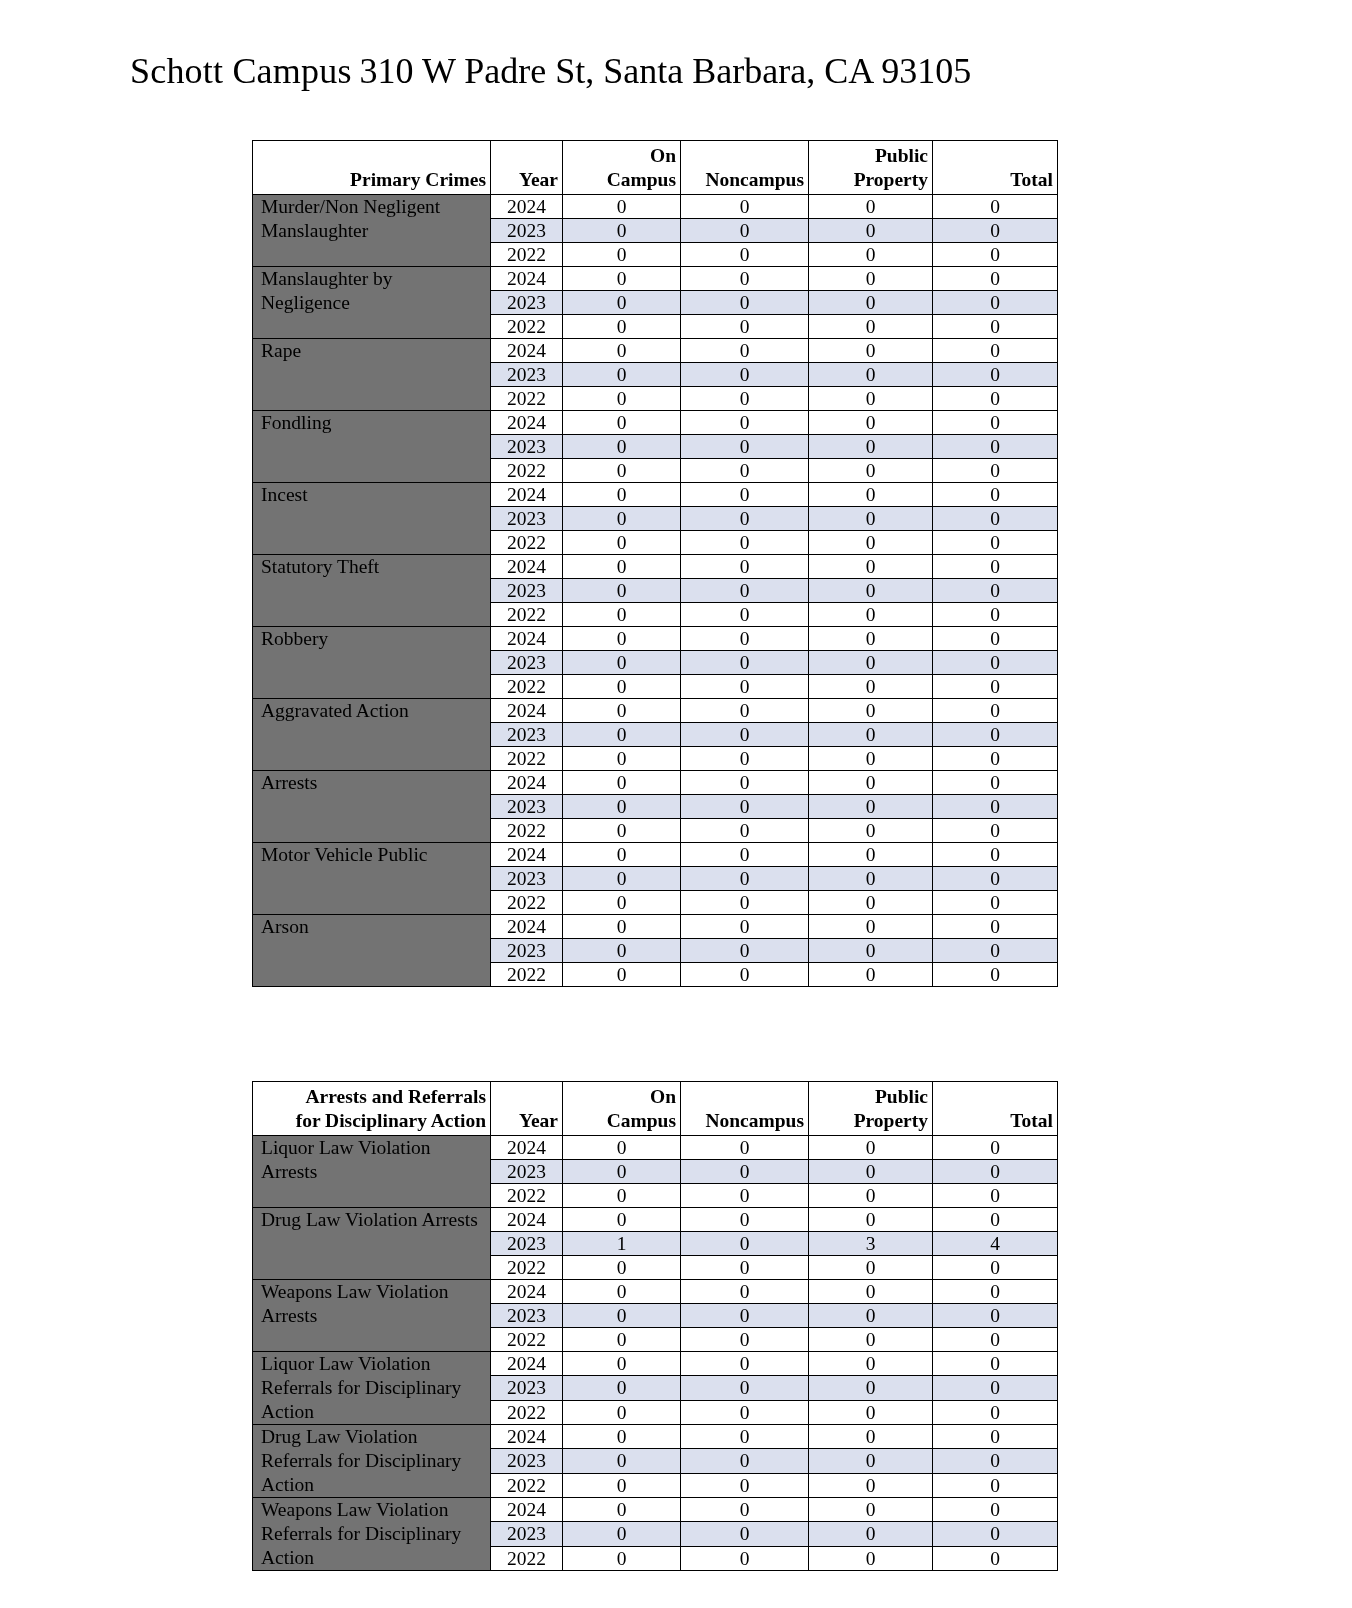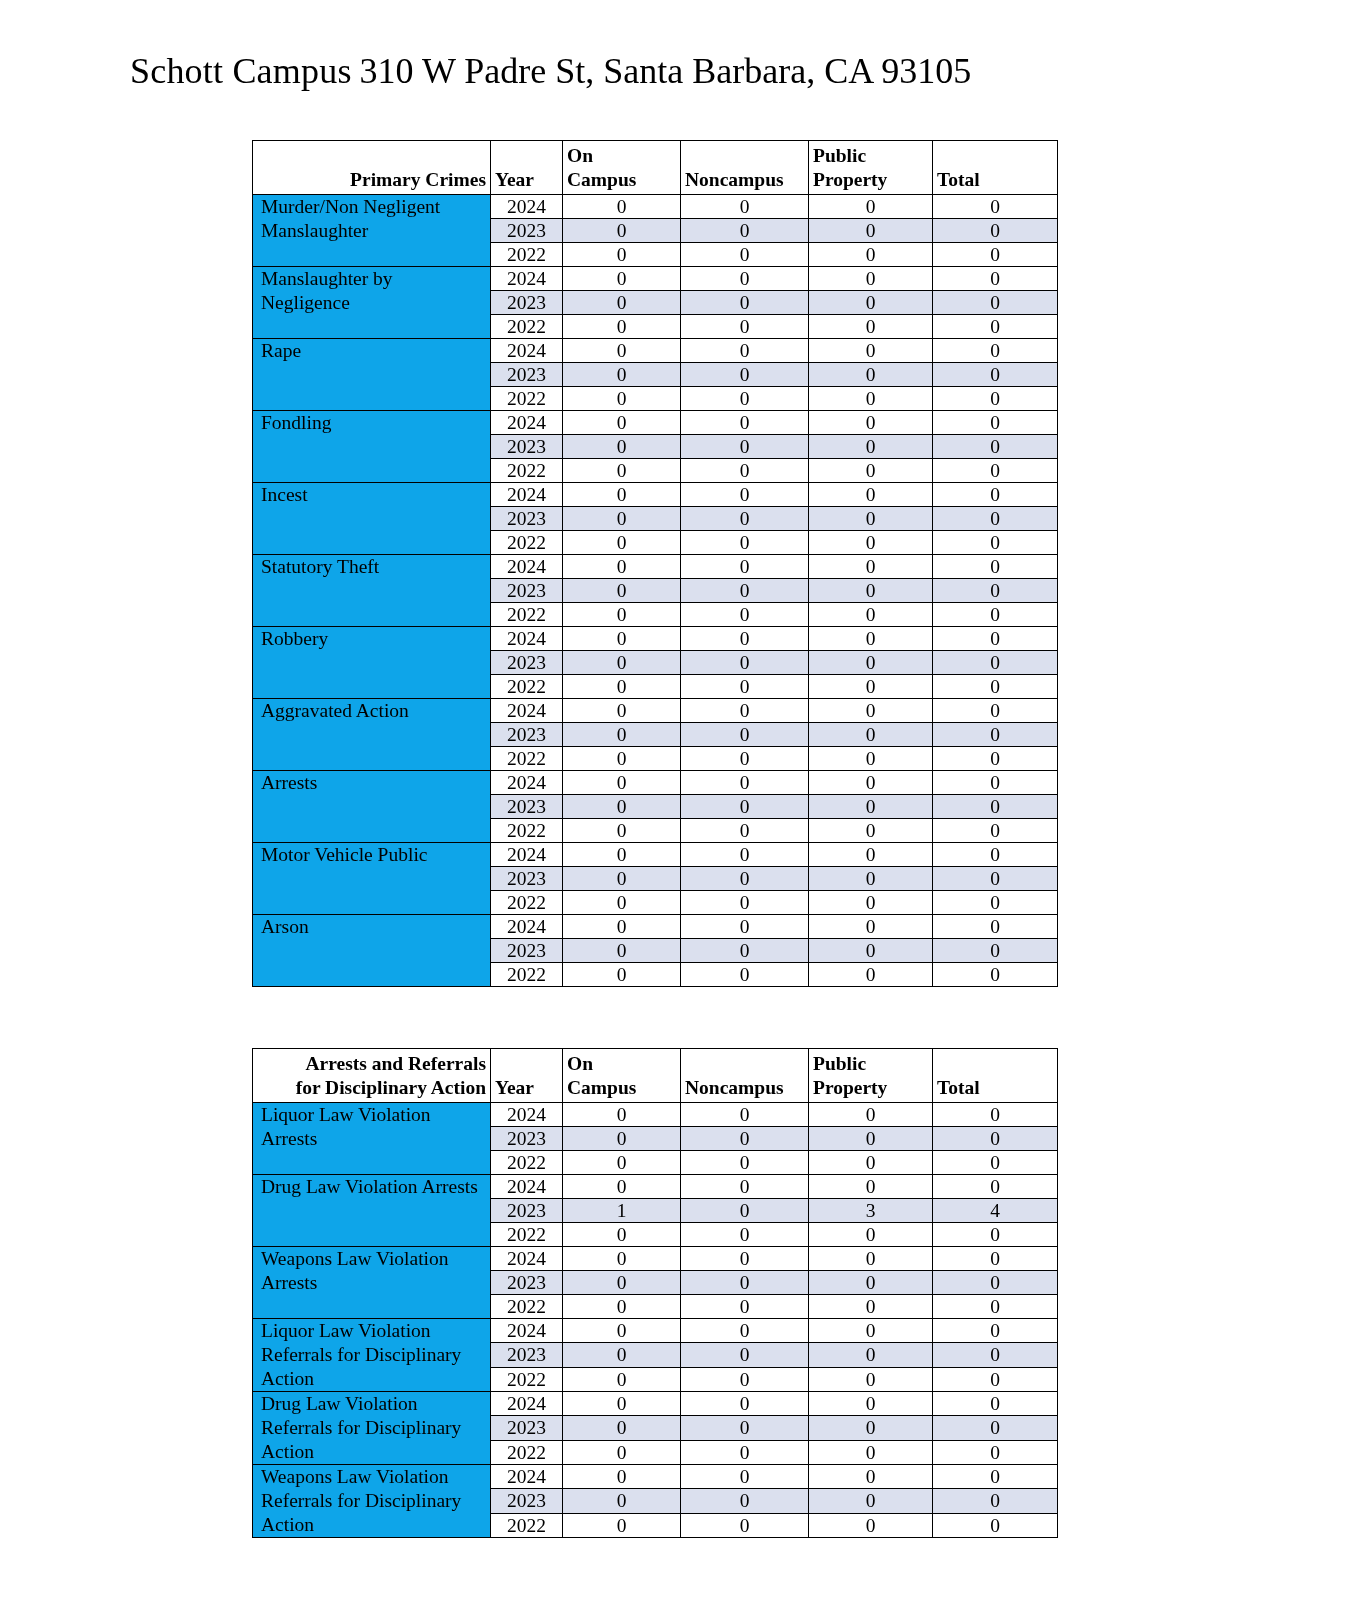--- a/index.html
+++ b/index.html
@@ -10,41 +10,41 @@
   }
   .title-row {
     position: absolute; left: 130px; top: 50px;
     white-space: nowrap;
   }
   .title-row .campus { font-size: 36px; letter-spacing: 0.2px; }
   .title-row .addr   { font-size: 36px; margin-left: 8px; }
 
   .tablewrap { position: absolute; left: 252px; }
   .tablewrap.t1 { top: 140px; }
-  .tablewrap.t2 { top: 1048px; }
+  .tablewrap.t2 { top: 1081px; }
 
   table.stats {
     border-collapse: collapse; table-layout: fixed; width: 805px;
     background: #fff;
   }
   table.stats th, table.stats td { border: 1px solid #000; }
   table.stats { border: 1.5px solid #000; }
 
   thead th {
     font-weight: bold; font-size: 19.5px; line-height: 24px;
-    vertical-align: bottom; text-align: left;
+    vertical-align: bottom; text-align: right;
     padding: 3px 4px 2px 4px; height: 52px;
     white-space: pre-line;
   }
   thead th.cat-h { text-align: right; padding-left: 8px; }
 
   td.cat {
     text-align: left; vertical-align: top;
     font-size: 19.5px; line-height: 24px;
-    padding: 0px 4px 0 8px; background: #0ea5e9;
+    padding: 0px 4px 0 8px; background: #737373;
   }
   td.year, td.val {
     text-align: center; font-size: 19.5px;
     height: 23px; line-height: 23px; padding: 0 2px;
   }
   tr.band td:not(.cat) { background: var(--band, #dbe0ee); }
 </style>
 </head>
 <body>
 

